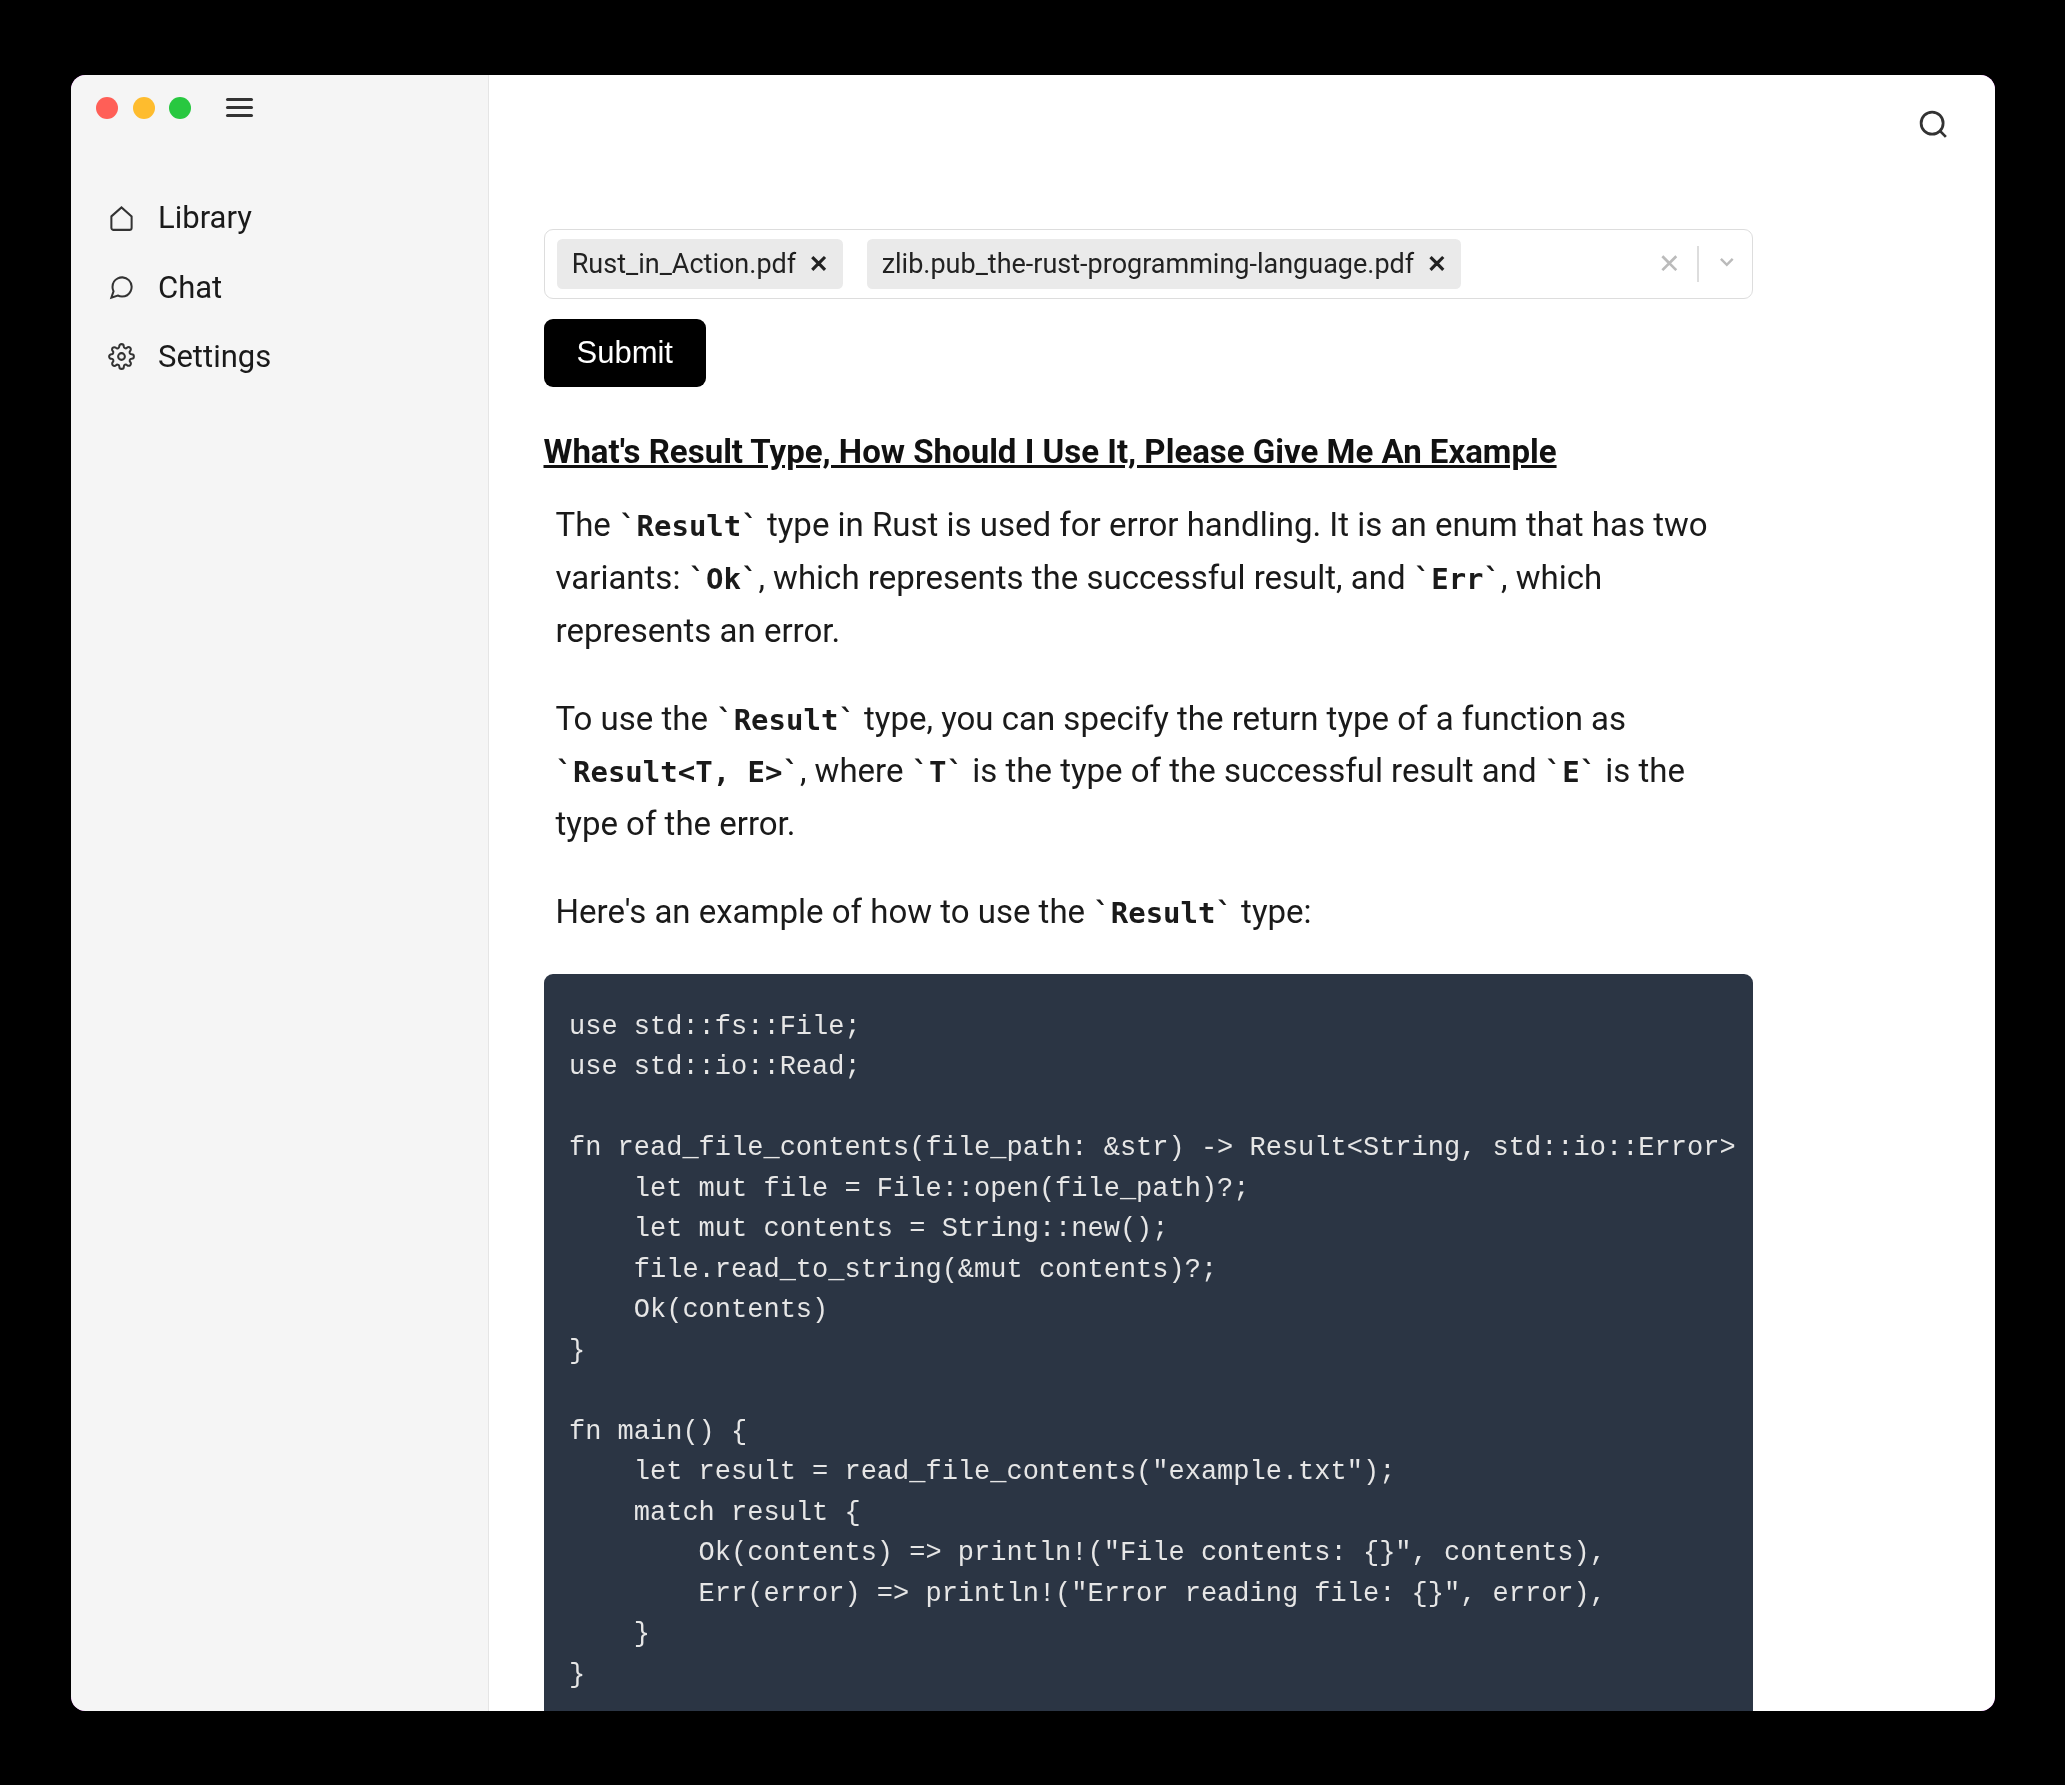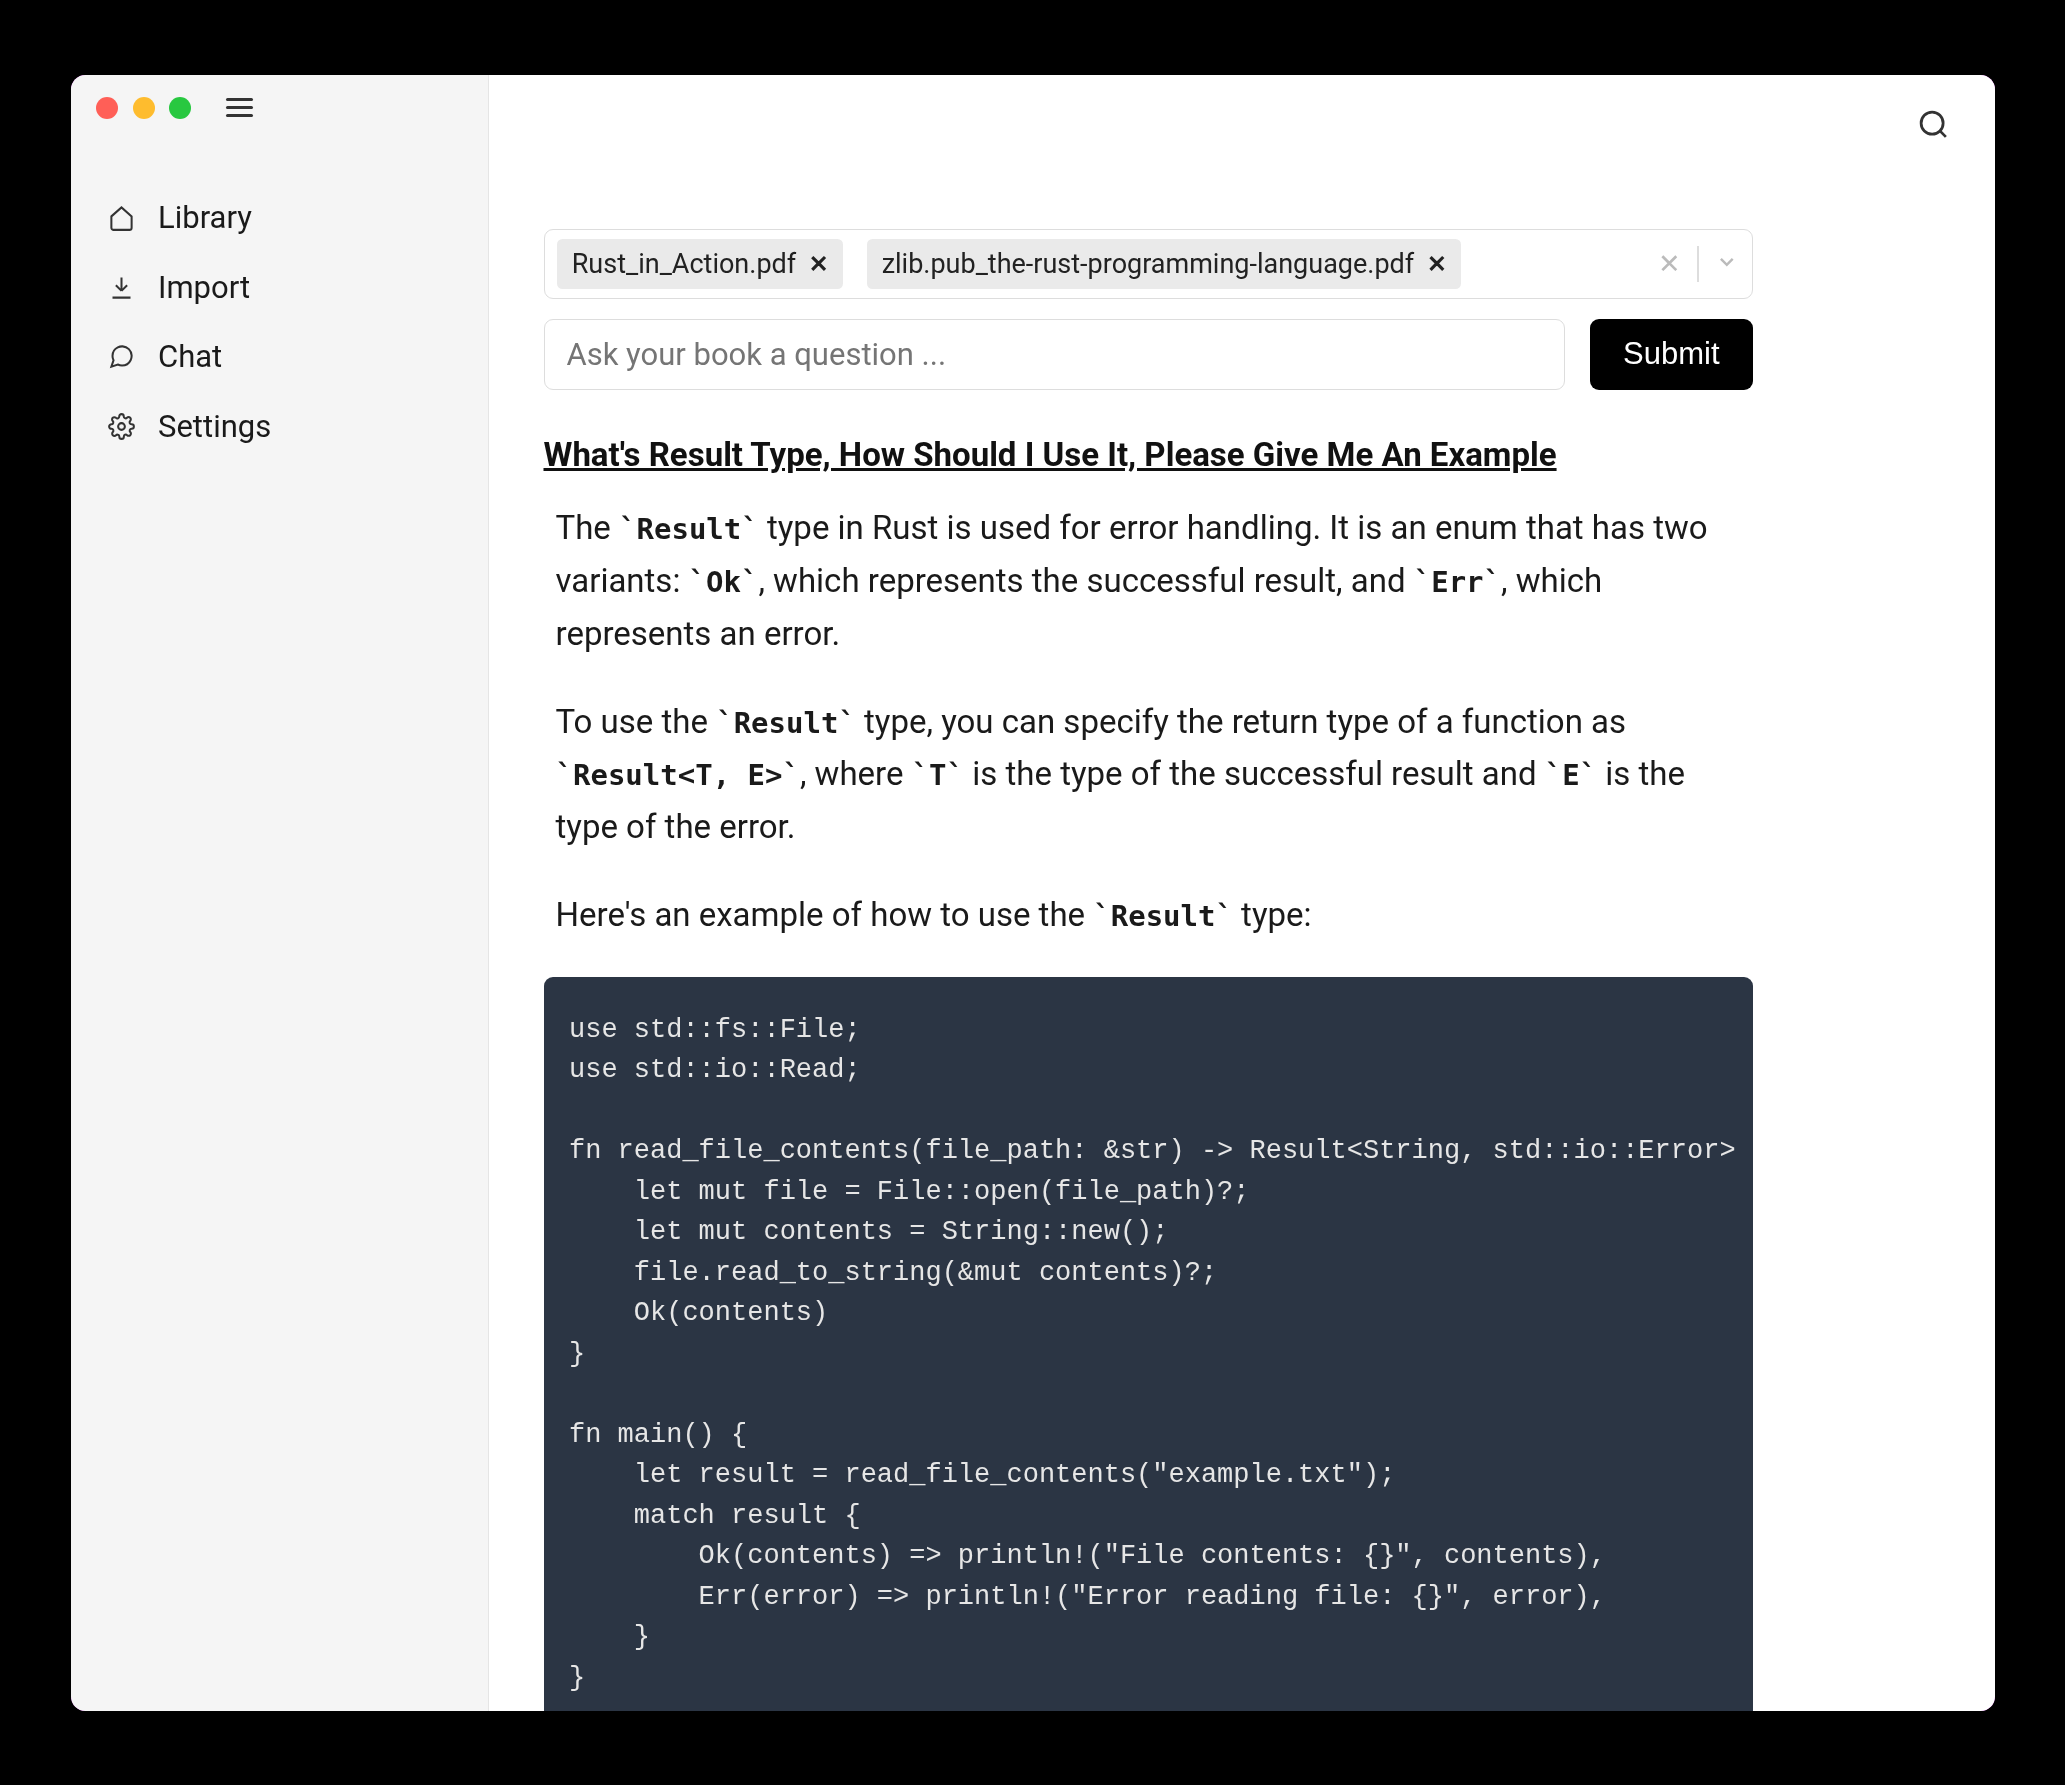--- a/index.html
+++ b/index.html
@@ -218,28 +218,20 @@
       </div>
     </div>
     <nav class="nav">
       <div class="nav-item">
         <span class="nav-icon">
           <svg viewBox="0 0 24 24">
               <path d="M3 11l9-8 9 8v10a2 2 0 0 1-2 2H5a2 2 0 0 1-2-2z"></path>
             </svg>
         </span>
         <span>Library</span>
-      </div>
-      <div class="nav-item">
-        <span class="nav-icon">
-          <svg viewBox="0 0 24 24">
-              <path d="M12 3v12m0 0l-5-5m5 5l5-5M4 21h16"></path>
-            </svg>
-        </span>
-        <span>Import</span>
       </div>
       <div class="nav-item">
         <span class="nav-icon">
           <svg viewBox="0 0 24 24">
               <path d="M21 11.5a8.38 8.38 0 0 1-.9 3.8 8.5 8.5 0 0 1-7.6 4.7 8.38 8.38 0 0 1-3.8-.9L3 21l1.9-5.7a8.38 8.38 0 0 1-.9-3.8 8.5 8.5 0 0 1 4.7-7.6 8.38 8.38 0 0 1 3.8-.9h.5a8.48 8.48 0 0 1 8 8v.5z"></path>
             </svg>
         </span>
         <span>Chat</span>
       </div>
       <div class="nav-item">
@@ -278,21 +270,20 @@
           <div class="divider"></div>
           <span class="chev">
             <svg viewBox="0 0 24 24">
                 <polyline points="6 9 12 15 18 9"></polyline>
               </svg>
           </span>
         </div>
       </div>
 
       <div class="question-row">
-        <input class="question-input" placeholder="Ask your book a question ..." style="">
         <button class="submit-btn">Submit</button>
       </div>
 
       <h2 class="heading">What's Result Type, How Should I Use It, Please Give Me An Example</h2>
 
       <p class="para">
         <span>The </span><span class="inline-code">`Result`</span><span> type in Rust is used for error handling. It is an enum that has two variants: </span><span class="inline-code">`Ok`</span><span>, which represents the successful result, and </span><span class="inline-code">`Err`</span><span>, which represents an error.</span>
       </p>
 
       <p class="para">

